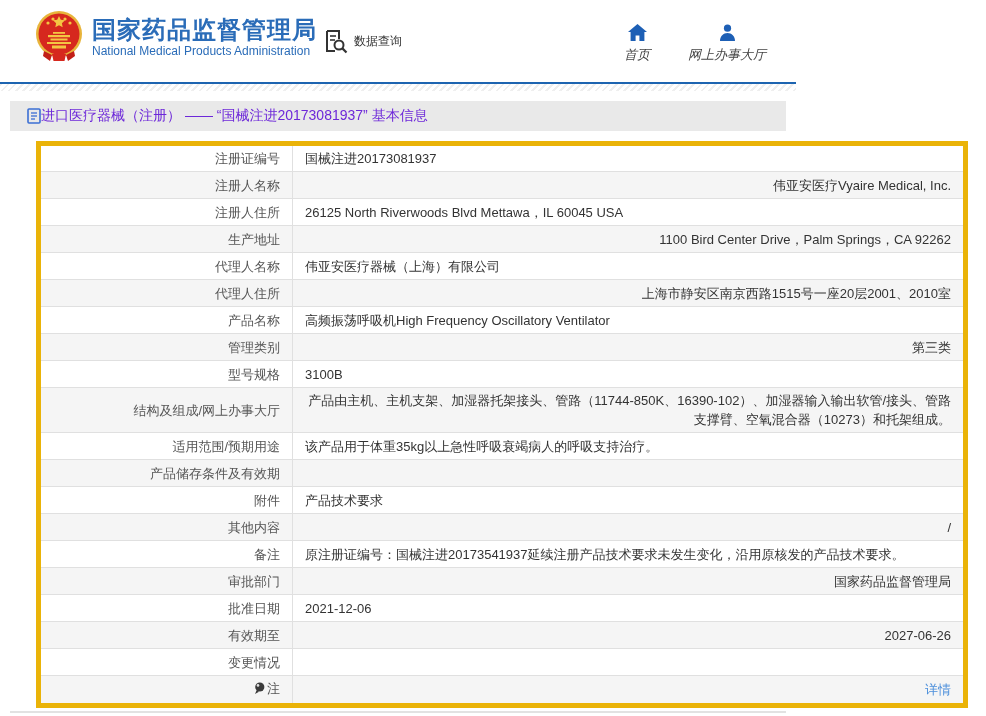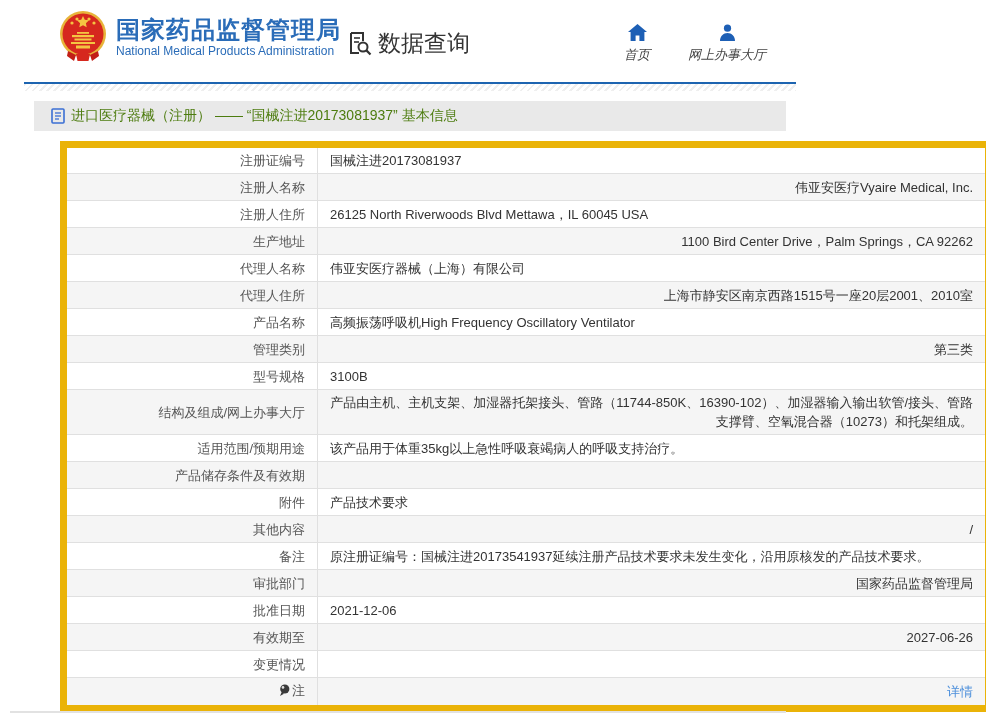--- a/index.html
+++ b/index.html
@@ -1,42 +1,42 @@
 <!DOCTYPE html>
 <html><head>
 <meta charset="utf-8">
 <style>
   * { margin:0; padding:0; box-sizing:border-box; }
   html,body { width:986px; height:716px; background:#fff; overflow:hidden;
     font-family:"Liberation Sans","DejaVu Sans",sans-serif; }
-  .page { position:relative; width:796px; height:716px;padding-left:24px; }
+  .page { position:relative; width:796px; height:716px; }
 
   
   .header { position:relative; height:84px; background:#fff; border-bottom:2px solid #1d64b0; }
   .logo-link { position:absolute; left:34px; top:9px; display:flex; align-items:center; cursor:pointer; }
   .emblem { width:50px; height:56px; margin-right:8px; }
   .org-zh { font-size:24px; font-weight:bold; color:#2a6cb8; letter-spacing:1px; line-height:28px; }
   .org-en { font-size:12px; color:#2a6cb8; margin-top:0; }
   .data-query { position:absolute; left:322px; top:28px; display:flex; align-items:center; gap:5px; cursor:pointer; }
-  .data-query-text { font-size:23px; color:#333; }
+  .data-query-text { font-size:12px; color:#333; }
   .nav { position:absolute; right:30px; top:24px; display:flex; gap:38px; }
   .nav-item { display:flex; flex-direction:column; align-items:center; gap:5px; cursor:pointer;font-style:italic; }
   .nav-item .lbl { font-size:13px; color:#444; }
 
   
   .hatch { height:7px; background:repeating-linear-gradient(135deg,#efefef 0 2px,#ffffff 2px 5px); }
 
   
   .crumb-bar { margin:10px 10px 0 10px; height:30px; background:#e9e9e9;
     display:flex; align-items:center; padding-left:17px; }
-  .crumb-text { font-size:14px; color:#4d7c0f; margin-left:6px; }
+  .crumb-text { font-size:14px; color:#6d28d9; }
 
   
   table.info { margin:10px 0 0 36px; width:932px; border-collapse:collapse;
-    border:7px solid #eab308; }
+    border:5px solid #eab308; }
   table.info td { border:1px solid #e0e0e0; font-size:13px; height:27px;
     padding:3px 12px; line-height:19px; vertical-align:middle; }
   td.label { width:254px; text-align:right; color:#555; white-space:nowrap; }
   td.value { color:#333; }
   tr.alt td { background:#f5f5f5;text-align:right; }
   a.detail-link { color:#4c8fdb; text-decoration:none; cursor:pointer; }
   .note-pin { display:inline-block; vertical-align:-2px; margin-right:2px; }
 
   .footer-rule { position:absolute; left:10px; right:10px; top:711px;
     border-top:2px solid #e2e2e2; }

